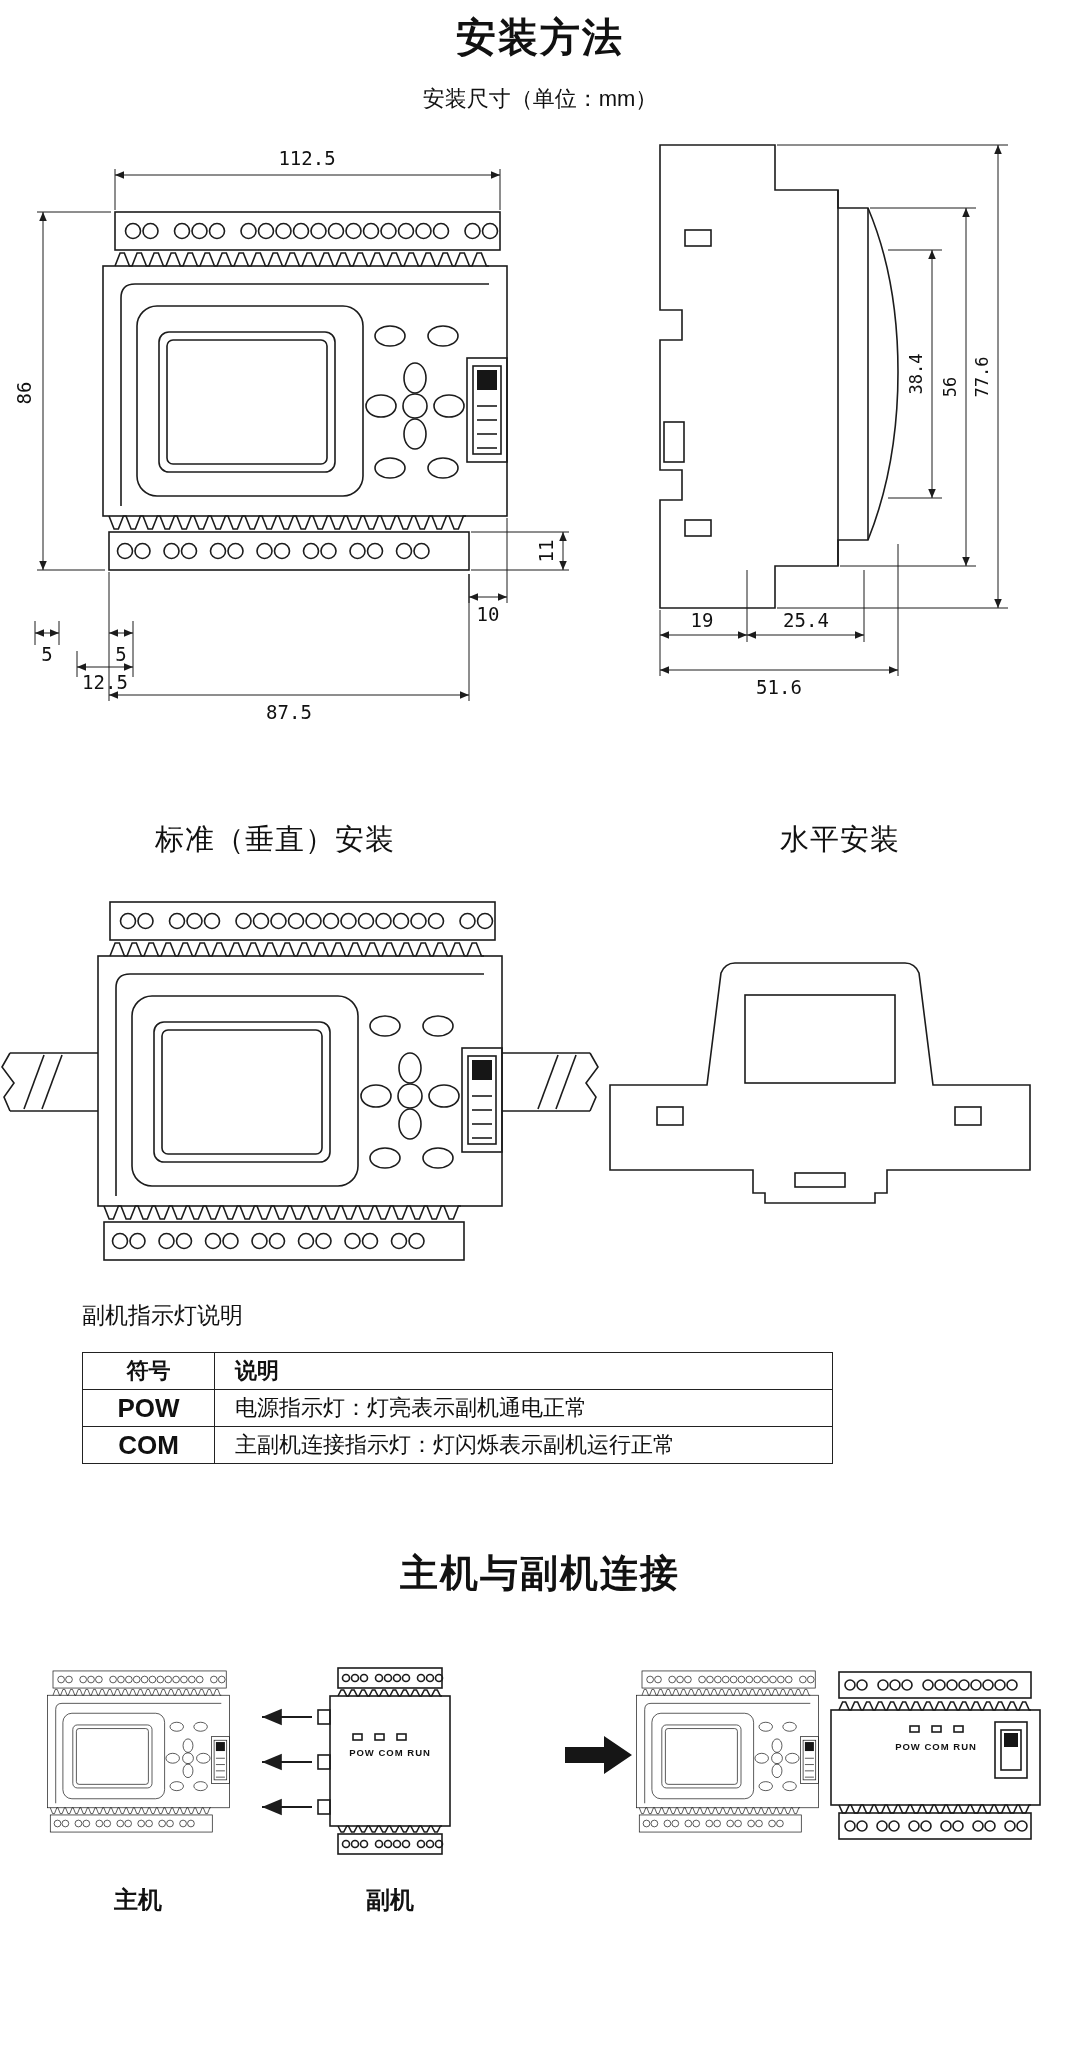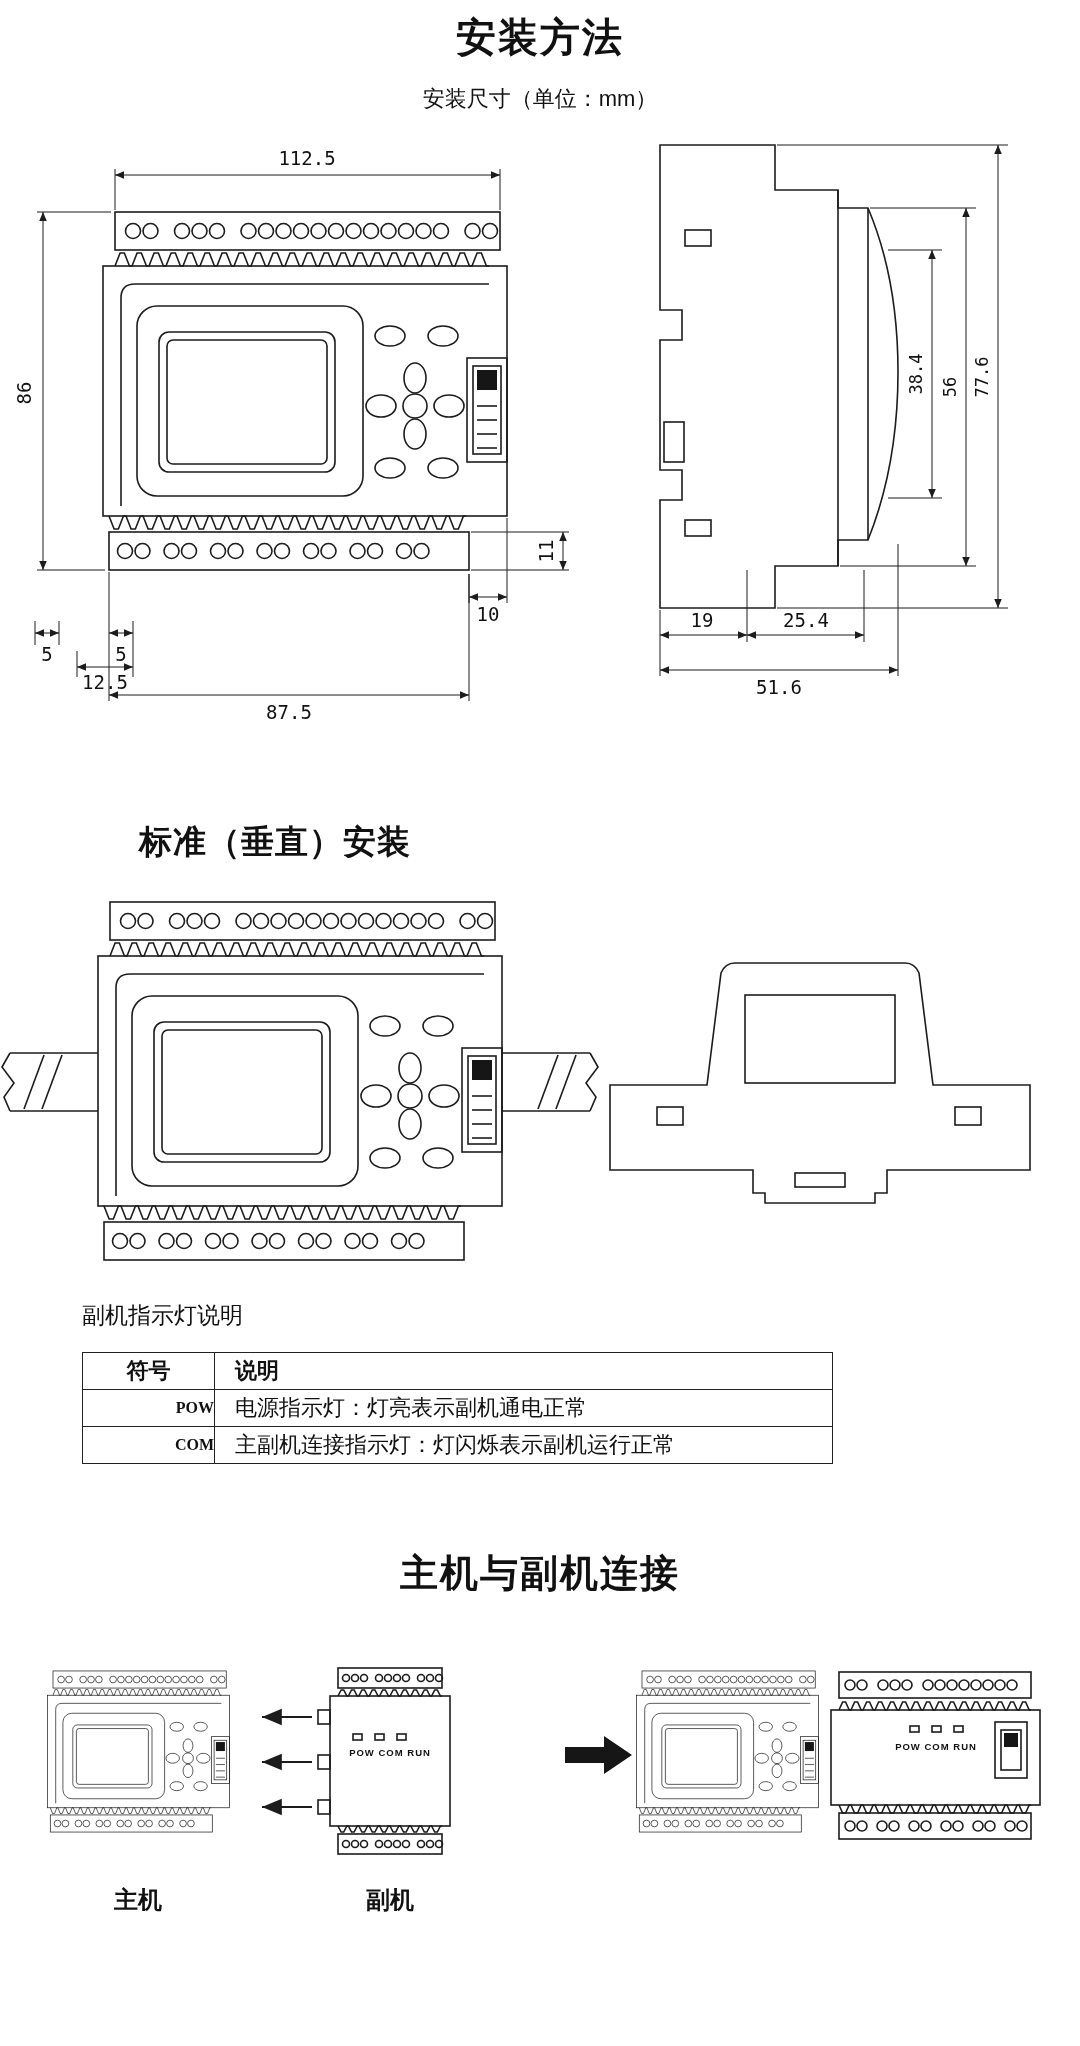--- a/index.html
+++ b/index.html
@@ -3,39 +3,39 @@
 <meta charset="utf-8">
 <style>
   * { margin:0; padding:0; box-sizing:border-box; }
   html,body { background:#ffffff; }
   body { font-family:"Liberation Sans","DejaVu Sans",sans-serif; color:#111; }
   .page { position:relative; width:1080px; height:2046px; background:#fff; overflow:hidden;padding-left:36px; }
   .abs { position:absolute; }
   .ctr { left:0; width:1080px; text-align:center; }
   .h1 { font-size:40px; font-weight:bold; letter-spacing:2px; }
   .h2 { font-size:22px; font-weight:normal; }
-  .h3 { font-size:33px; font-weight:bold; letter-spacing:1px; }
+  .h3 { font-size:29px; font-weight:normal; letter-spacing:1px; }
   .h4 { font-size:38px; font-weight:bold; letter-spacing:2px; }
   .h5 { font-size:29px; font-weight:bold; }
   .lbl { font-size:24px; font-weight:bold; }
   .cap { font-size:23px; }
 
   
   .ln, .ln * { fill:none; stroke:#1c1c1c; stroke-width:1.6; }
   .ln .dark { fill:#161616; stroke:none; }
   .dim, .dim * { fill:none; stroke:#1c1c1c; stroke-width:1; }
   text.num { fill:#111; stroke:none; font-family:"DejaVu Sans Mono","Liberation Mono",monospace; font-size:19px; }
   text.tiny { fill:#111; stroke:none; font-family:"Liberation Sans",sans-serif; font-size:9.5px; font-weight:bold; letter-spacing:1px; }
   .thick { stroke:#1c1c1c; stroke-width:2.2; fill:none; }
   .solid { fill:#161616; stroke:none; }
 
   table.ind { border-collapse:collapse; font-size:22px; background:#fff;border-radius:32px; }
   table.ind th, table.ind td { border:1.4px solid #222; height:37px; }
   table.ind th { font-weight:bold; }
-  td.sym { text-align:right; font-weight:600; font-size:16px; width:132px;font-family:Liberation Serif, serif; }
+  td.sym { text-align:center; font-weight:600; font-size:26px; width:132px; }
   th.sym { text-align:center; width:132px; }
   td.desc, th.desc { text-align:left; padding:0 8px 0 20px; width:618px; }
 </style>
 </head>
 <body>
 
 <div class="page">
 
   <svg width="0" height="0" style="position:absolute" aria-hidden="true">
     <defs>
@@ -216,20 +216,21 @@
     <text class="num" x="176" y="497" text-anchor="middle">25.4</text>
     <g class="dim">
       <line x1="30" y1="512" x2="30" y2="546"></line>
         <line x1="268" y1="414" x2="268" y2="546"></line>
       <line x1="30" y1="540" x2="268" y2="540" marker-start="url(#arr)" marker-end="url(#arr)"></line>
     </g>
     <text class="num" x="149" y="564" text-anchor="middle">51.6</text>
   </svg>
 
   <div class="abs h3" style="left:95px; top:820px; width:360px; text-align:center">标准（垂直）安装</div>
+  <div class="abs h3" style="left:690px; top:820px; width:300px; text-align:center">水平安装</div>
 
   <svg class="abs" style="left:0; top:875px" width="600" height="430" viewBox="0 0 600 430">
     <g class="ln">
       <line x1="10" y1="178" x2="98" y2="178"></line>
         <line x1="10" y1="236" x2="98" y2="236"></line>
       <path d="M10,178 L2,192 L14,208 L4,222 L10,236"></path>
       <line x1="24" y1="234" x2="44" y2="180"></line>
         <line x1="42" y1="234" x2="62" y2="180"></line>
       <line x1="502" y1="178" x2="590" y2="178"></line>
         <line x1="502" y1="236" x2="590" y2="236"></line>

